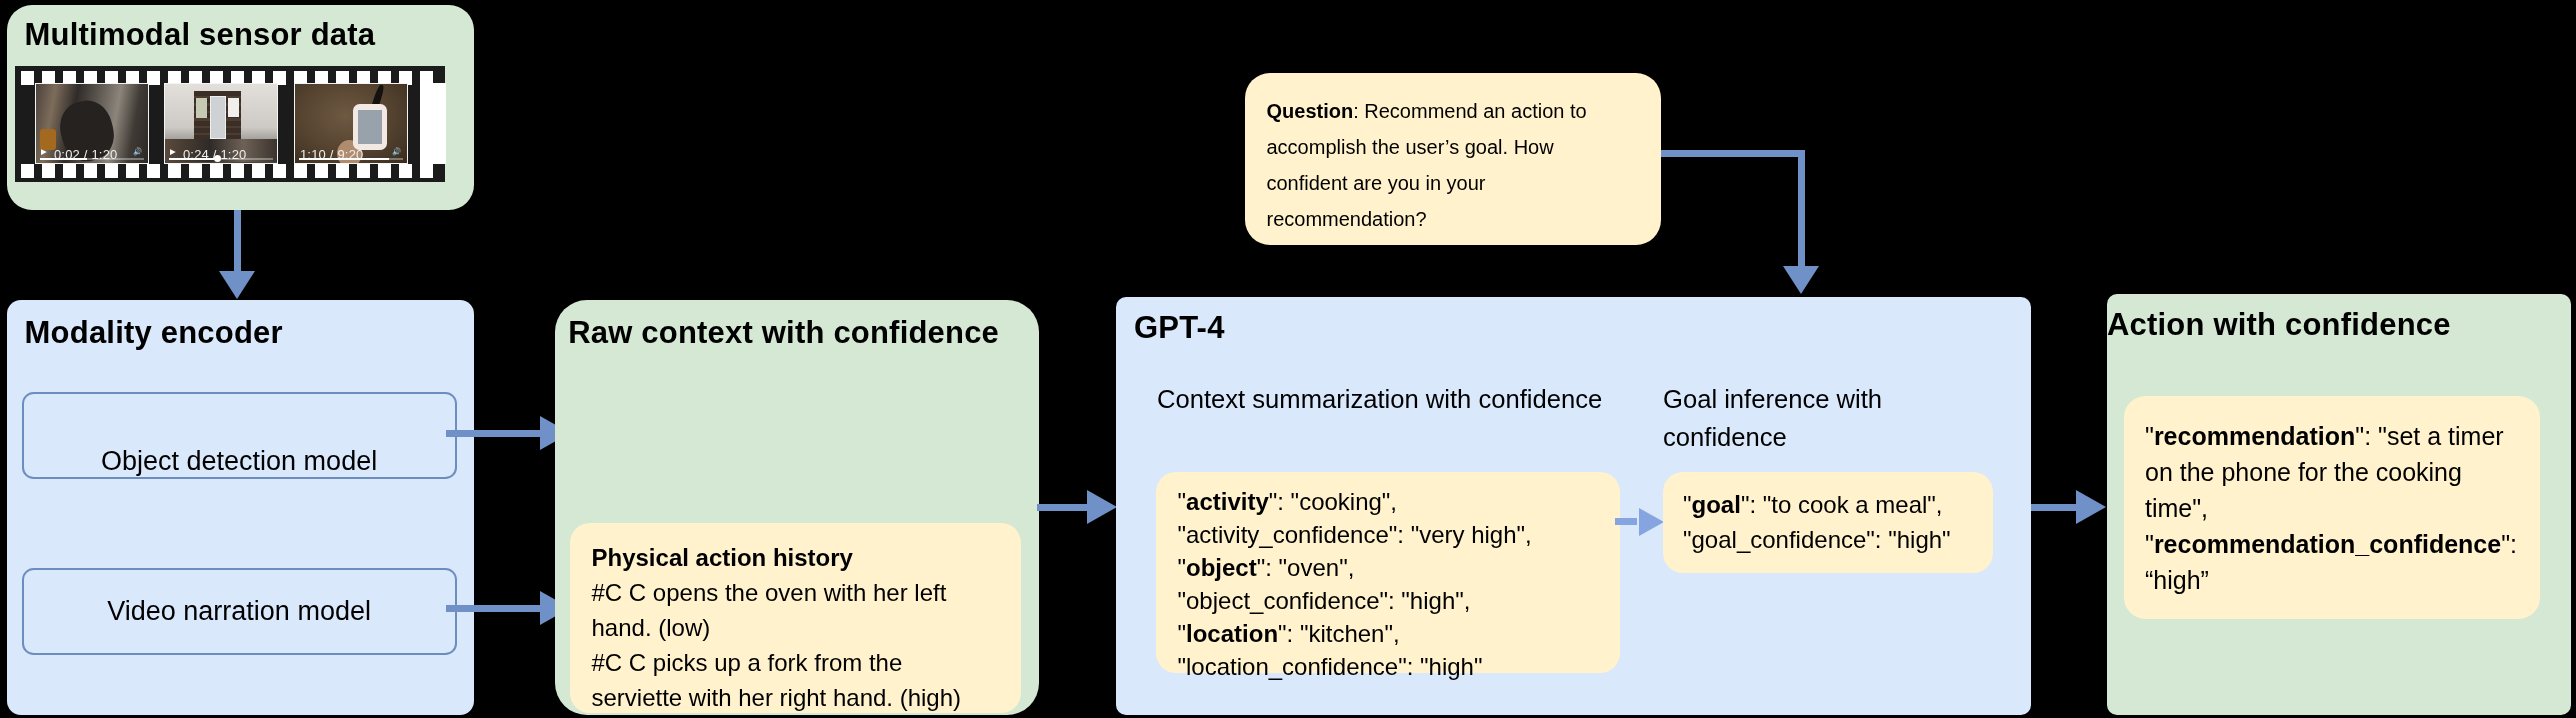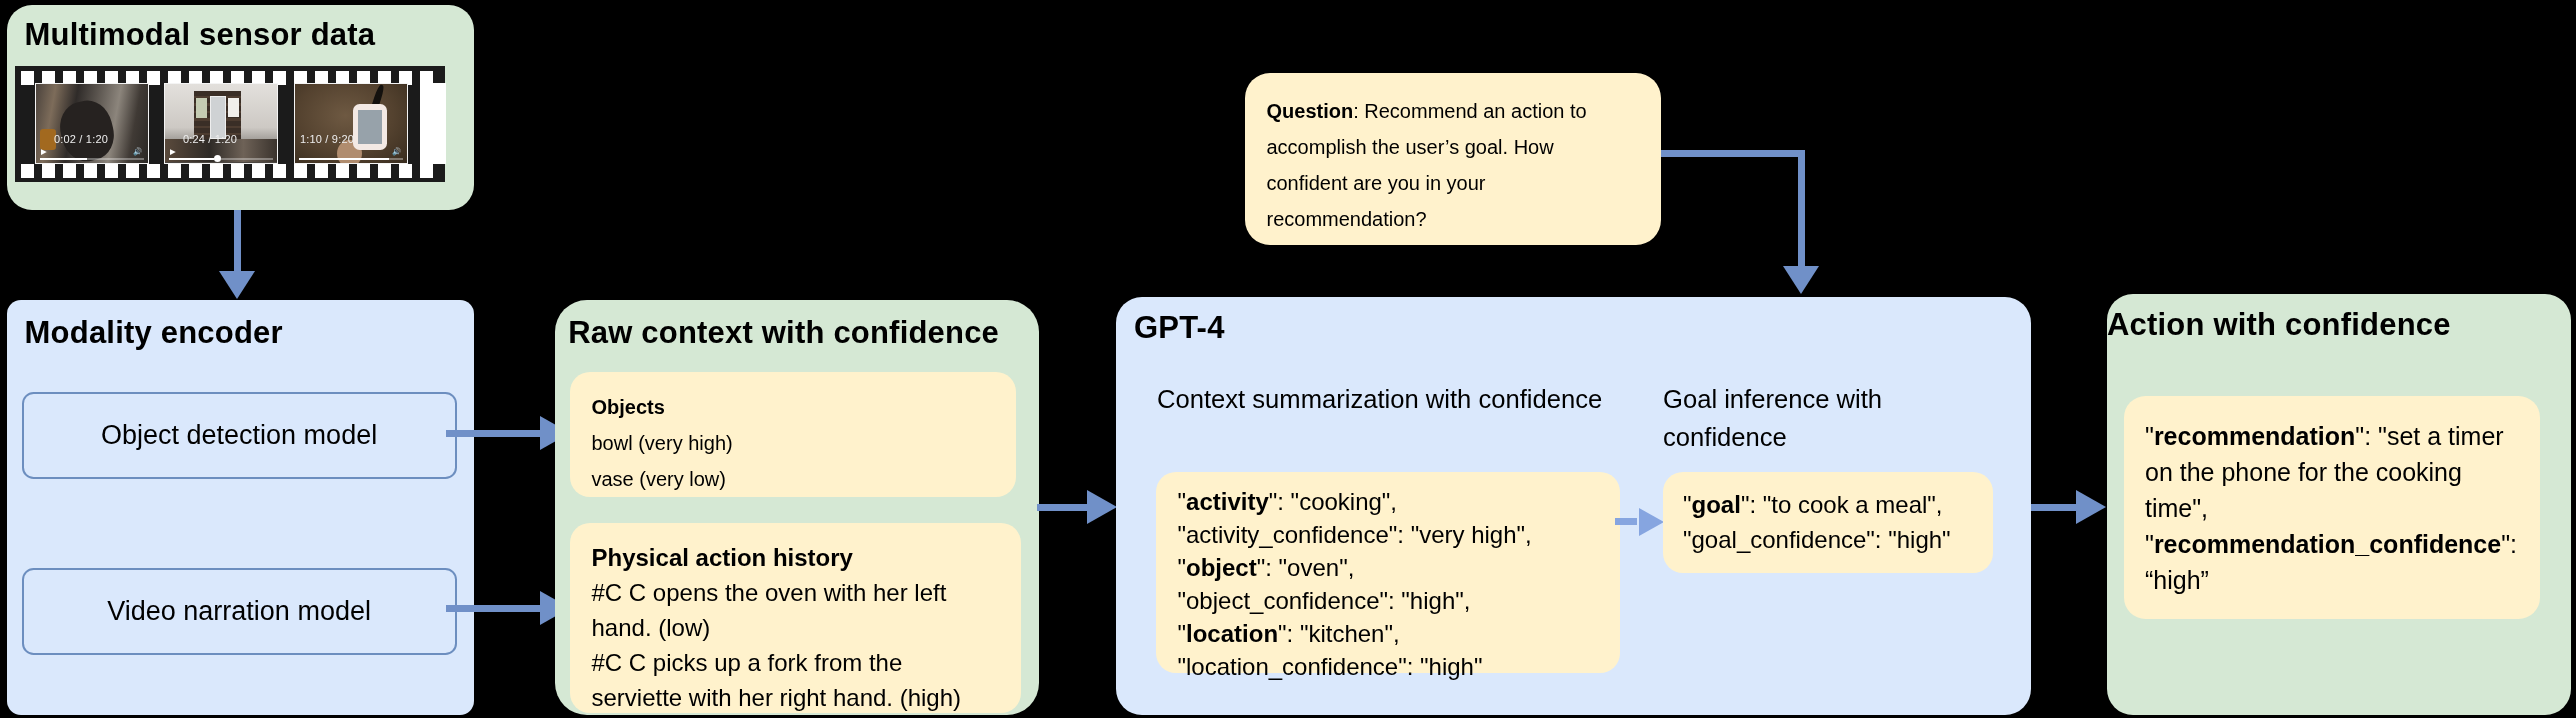--- a/index.html
+++ b/index.html
@@ -5,37 +5,37 @@
   html,body{margin:0;padding:0;background:#000;}
   body{width:2576px;height:718px;position:relative;overflow:hidden;
        font-family:"Liberation Sans",sans-serif;color:#000;}
   .stage{position:absolute;left:0;top:0;width:2576px;height:718px;background:#000;}
 
   .box{position:absolute;box-sizing:border-box;}
   .green{background:#d5e8d4;}
   .blue{background:#dae8fc;}
   .yellow{background:#fff2cc;}
   .r30{border-radius:25px;}
-  .r40{border-radius:26px;padding-left:24px;}
+  .r40{border-radius:10px;padding-left:24px;}
 
   .box-title{position:absolute;left:18px;top:11.6px;font-size:31px;font-weight:700;
              white-space:nowrap;letter-spacing:0.2px;}
 
   
   .film{position:absolute;left:8.3px;top:61px;width:430px;height:116px;background:#1b1b1b;}
   .sprockets{position:absolute;left:6.6px;right:5px;height:14px;
              background:repeating-linear-gradient(90deg,#fff 0 13.2px,transparent 13.2px 21px);}
   .sprockets.top{top:5px;}
   .sprockets.bot{bottom:4.1px;}
   .frame{position:absolute;top:16.5px;width:114px;height:81px;background:#555;
          border:1.7px solid #f4f4f4;box-sizing:border-box;overflow:hidden;}
   .frame .scene{position:absolute;}
   .vbar{position:absolute;left:0;right:0;bottom:0;height:21.5px;z-index:3;}
   .vbar .play{position:absolute;left:5px;bottom:7.4px;font-size:7.4px;color:#fff;line-height:7.4px;}
-  .vbar .ts{position:absolute;left:18px;bottom:19px;font-size:11px;color:#eee;line-height:7.4px;
+  .vbar .ts{position:absolute;left:18px;bottom:4px;font-size:13px;color:#eee;line-height:7.4px;
             letter-spacing:0.2px;}
   .vbar .spk{position:absolute;right:5px;bottom:7.4px;font-size:7.4px;color:#fff;line-height:7.4px;}
   .prog{position:absolute;left:4.1px;right:4.1px;bottom:2.5px;height:2.5px;background:rgba(255,255,255,.35);}
   .prog i{display:block;height:2.5px;background:#fff;}
   .prog .dot{position:absolute;top:-2.5px;width:7.4px;height:7.4px;border-radius:50%;background:#fff;}
 
   
   .aline{position:absolute;background:#7090c8;}
   .ahead-r{position:absolute;width:0;height:0;border-top:17.3px solid transparent;
            border-bottom:17.3px solid transparent;border-left:30px solid #7090c8;}
@@ -116,40 +116,35 @@
 
       <div class="frame" style="left:405px;width:26.4px;background:#fff;border:none;"></div>
     </div>
   </div>
 
   <div class="aline" style="left:234px;top:210px;width:6.6px;height:63px;"></div>
   <div class="ahead-d" style="left:219px;top:271px;"></div>
 
   <div class="box blue" style="left:6.6px;top:300px;width:467px;height:415px;border-radius:14px;">
     <div class="box-title" style="top:15px;">Modality encoder</div>
-    <div class="model" style="top:92px;">
+    <div class="model" style="top:92px;align-items:flex-end;">
       <span>Object detection model</span>
     </div>
     <div class="model" style="top:268px;">
       <span>Video narration model</span>
     </div>
   </div>
 
   <div class="aline" style="left:446px;top:430px;width:97px;height:6.6px;"></div>
   <div class="ahead-r" style="left:540px;top:416px;"></div>
   <div class="aline" style="left:446px;top:605px;width:97px;height:6.6px;"></div>
   <div class="ahead-r" style="left:540px;top:591px;"></div>
 
   <div class="box green" style="left:555px;top:300px;width:484px;height:415px;border-radius:32px;">
     <div class="box-title" style="left:13.2px;top:15px;">Raw context with confidence</div>
-    <div class="box yellow pad body-text" style="left:15px;top:72px;width:446px;height:125px;border-radius:20px;">
-      <div><b>Objects</b></div>
-      <div>bowl (very high)</div>
-      <div>vase (very low)</div>
-    </div>
     <div class="box yellow pad" style="left:15px;top:223px;width:451px;height:190px;border-radius:20px;font-size:24px;line-height:35px;">
       <div><b>Physical action history</b></div>
       <div>#C C opens the oven with her left hand. (low)</div>
       <div>#C C picks up a fork from the serviette with her right hand. (high)</div>
     </div>
   </div>
 
   <div class="aline" style="left:1037px;top:504px;width:51px;height:6.6px;"></div>
   <div class="ahead-r" style="left:1087px;top:490px;"></div>
 

